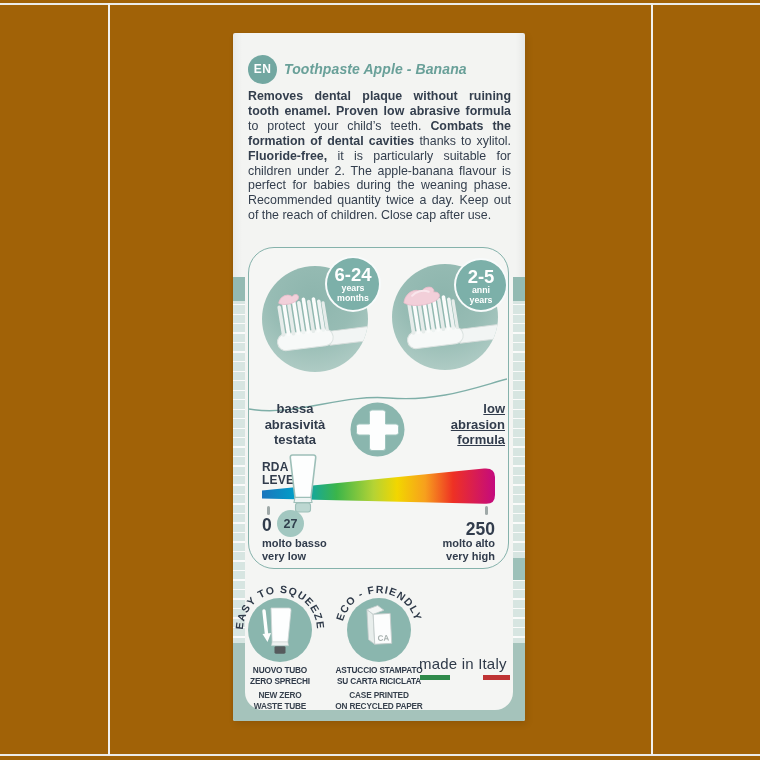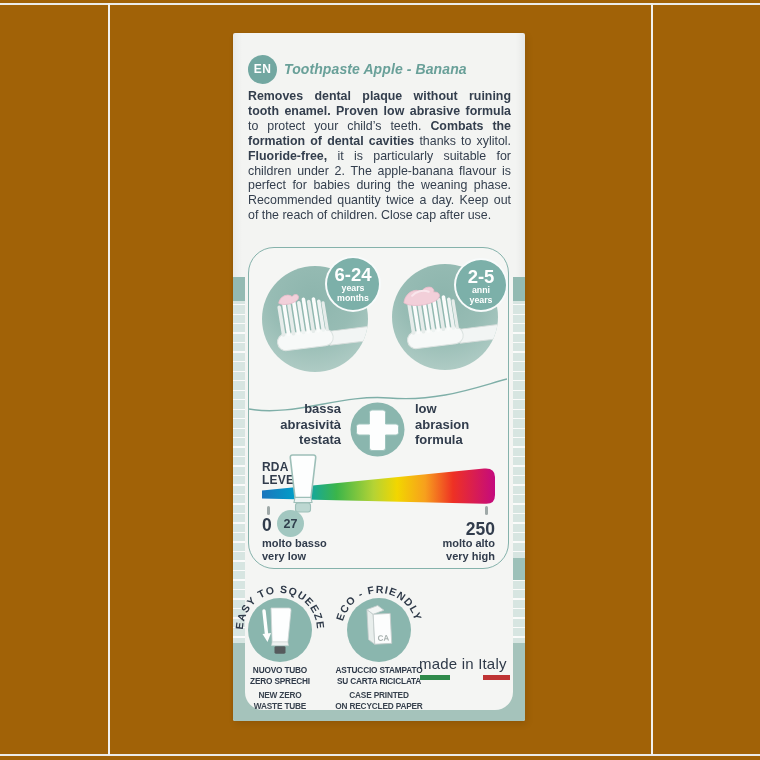--- a/index.html
+++ b/index.html
@@ -33,24 +33,24 @@
   .age-circle.c0{left:13px;top:18px;}
   .age-circle.c1{left:143px;top:16px;}
   .age-badge{position:absolute;border-radius:50%;background:#7cb0a9;border:2.5px solid rgba(255,255,255,.95);
          color:#ffffff;text-align:center;box-sizing:border-box;}
   .age-badge.b0{left:76px;top:8px;width:56px;height:56px;}
   .age-badge.b1{left:205px;top:10px;width:54px;height:54px;}
   .age-num{font-size:18.5px;font-weight:bold;line-height:19px;margin-top:7px;}
   .age-unit{font-size:8.8px;font-weight:600;line-height:9.8px;}
   .wave{position:absolute;left:0;top:128px;width:258px;height:46px;}
 
-  .abr-it{position:absolute;left:0;top:153px;width:92px;text-align:right;
+  .abr-it{position:absolute;left:0;top:153px;width:92px;text-align:center;
           font-size:13px;font-weight:bold;line-height:15.5px;color:#313c4c;}
-  .abr-en{position:absolute;left:166px;top:153px;width:90px;text-align:left;
-          font-size:13px;font-weight:bold;line-height:15.5px;color:#313c4c;}
+  .abr-en{position:absolute;left:166px;top:153px;width:90px;text-align:right;
+          font-size:13px;font-weight:bold;line-height:15.5px;color:#313c4c;text-decoration:underline;}
   .plus-wrap{position:absolute;left:101px;top:154px;width:55px;height:55px;}
 
   .rda-label{position:absolute;left:13px;top:213px;font-size:12px;font-weight:bold;
              line-height:13px;color:#313c4c;letter-spacing:.2px;}
   .wedge{position:absolute;left:13px;top:216px;width:233px;height:42px;}
   .tube-icon{position:absolute;left:36px;top:204px;width:36px;height:64px;}
   .tick{position:absolute;width:3px;height:9px;border-radius:2px;background:#9fa9a8;top:258px;}
   .tick.t0{left:18px;} .tick.t1{left:236px;}
   .rda-min{position:absolute;left:13px;top:267px;font-size:17.5px;font-weight:bold;color:#313c4c;}
   .rda-max{position:absolute;right:13px;top:271px;font-size:17.5px;font-weight:bold;color:#313c4c;}

